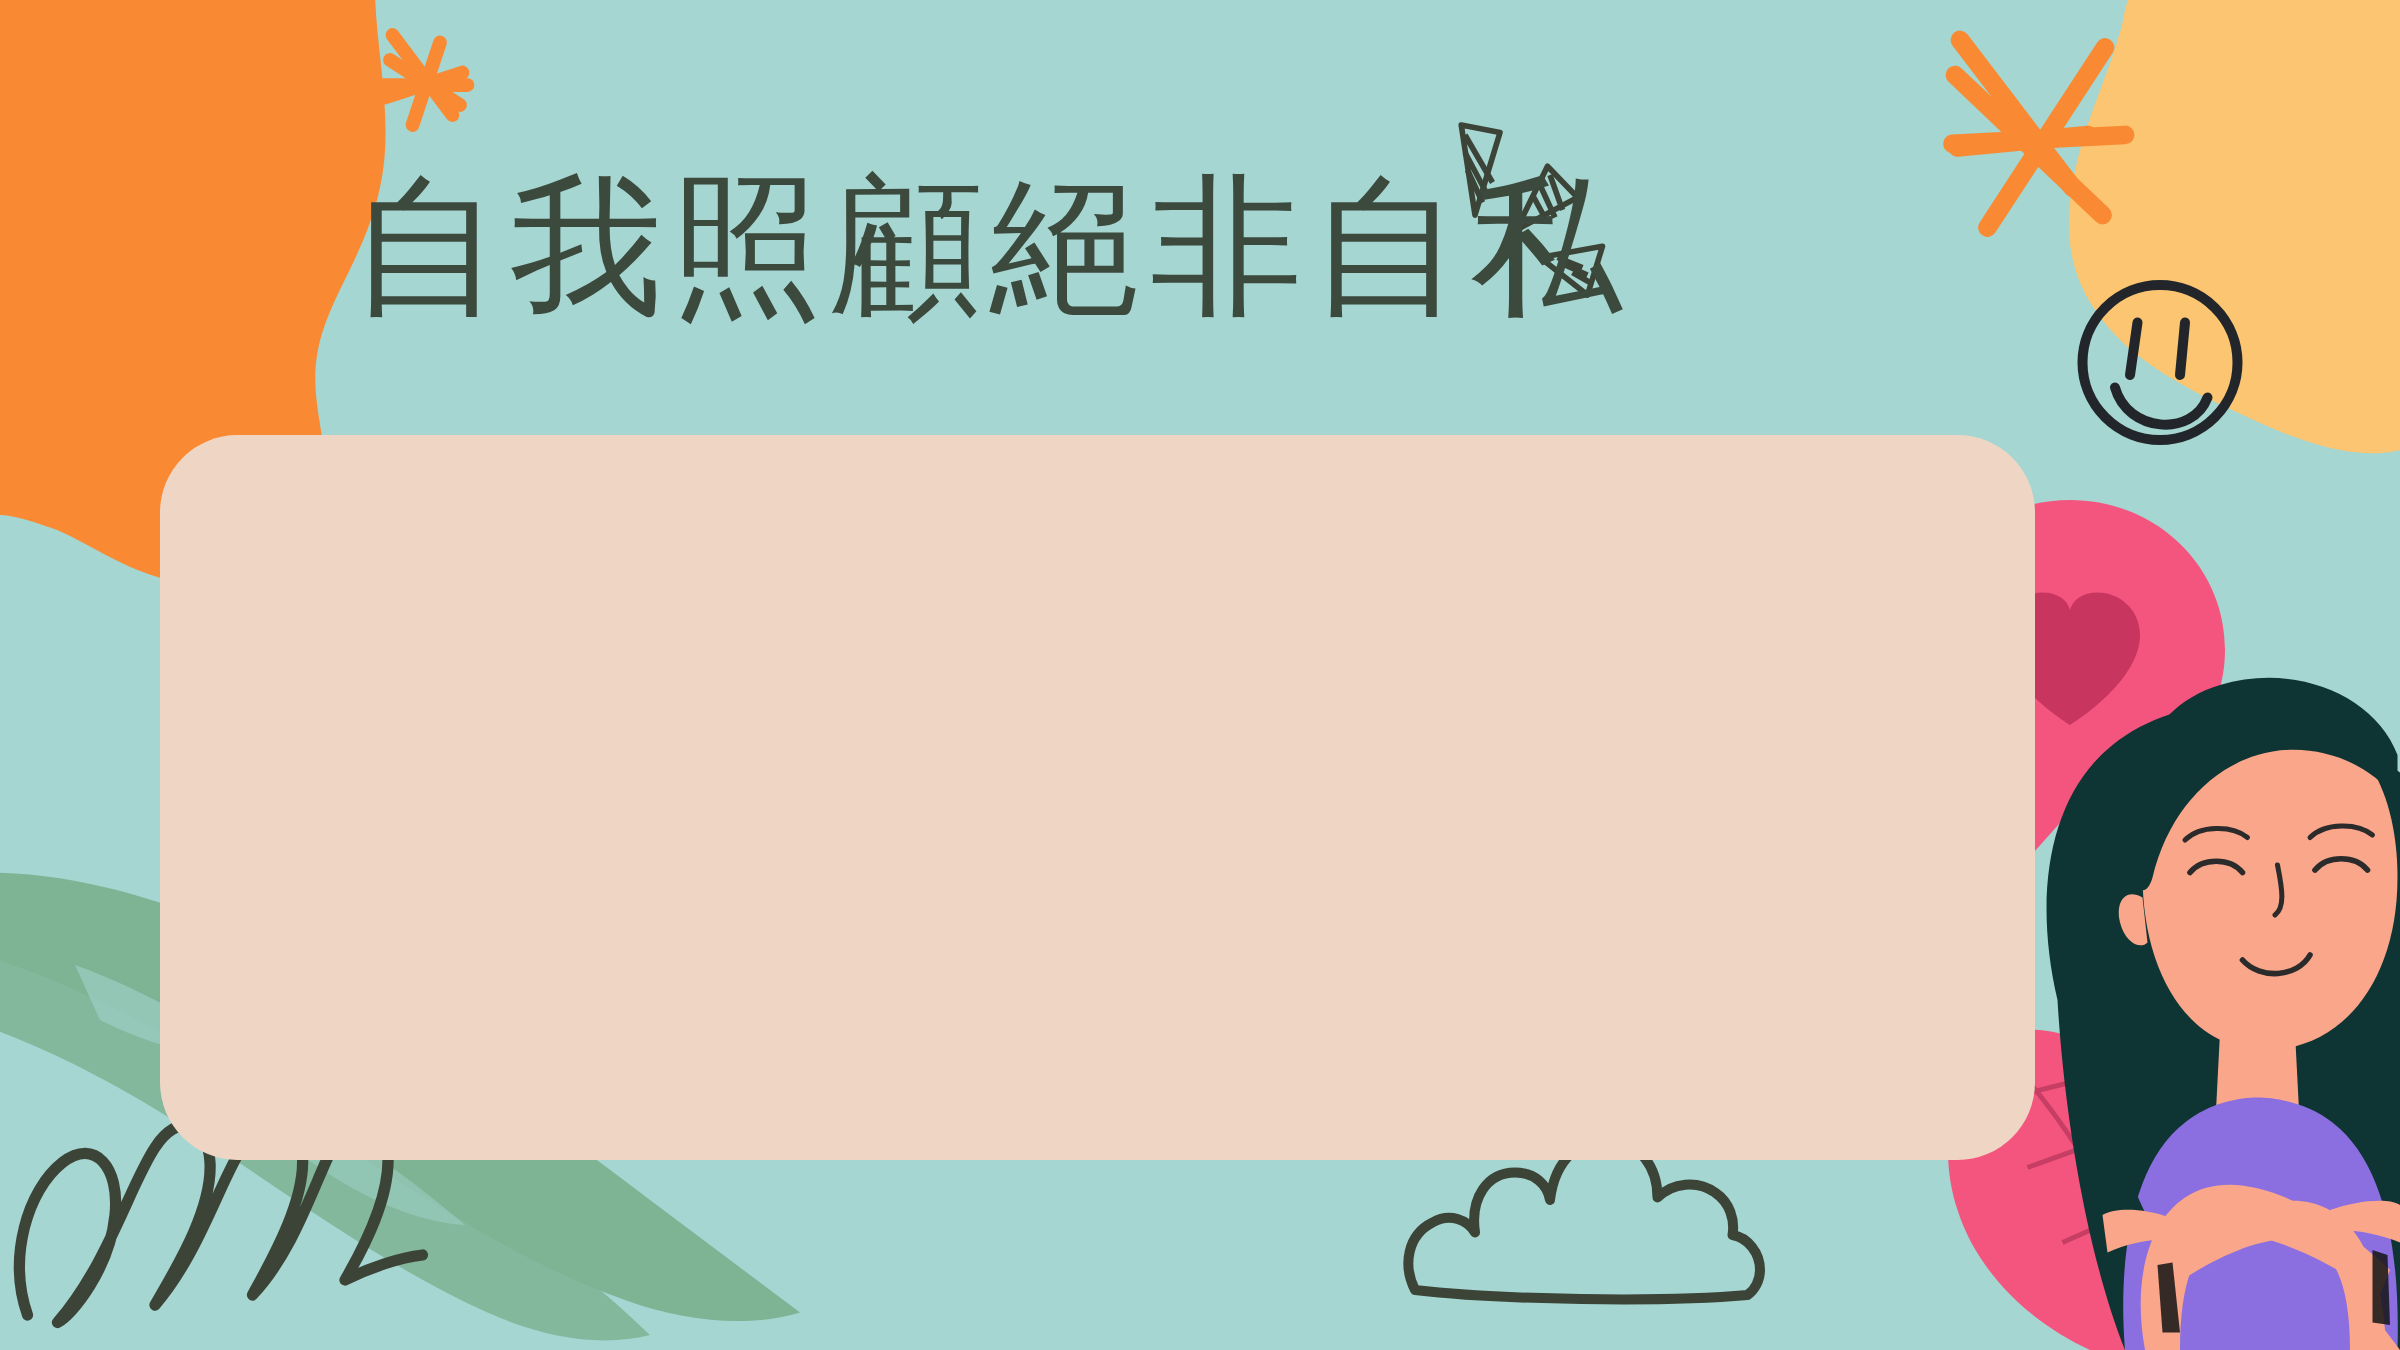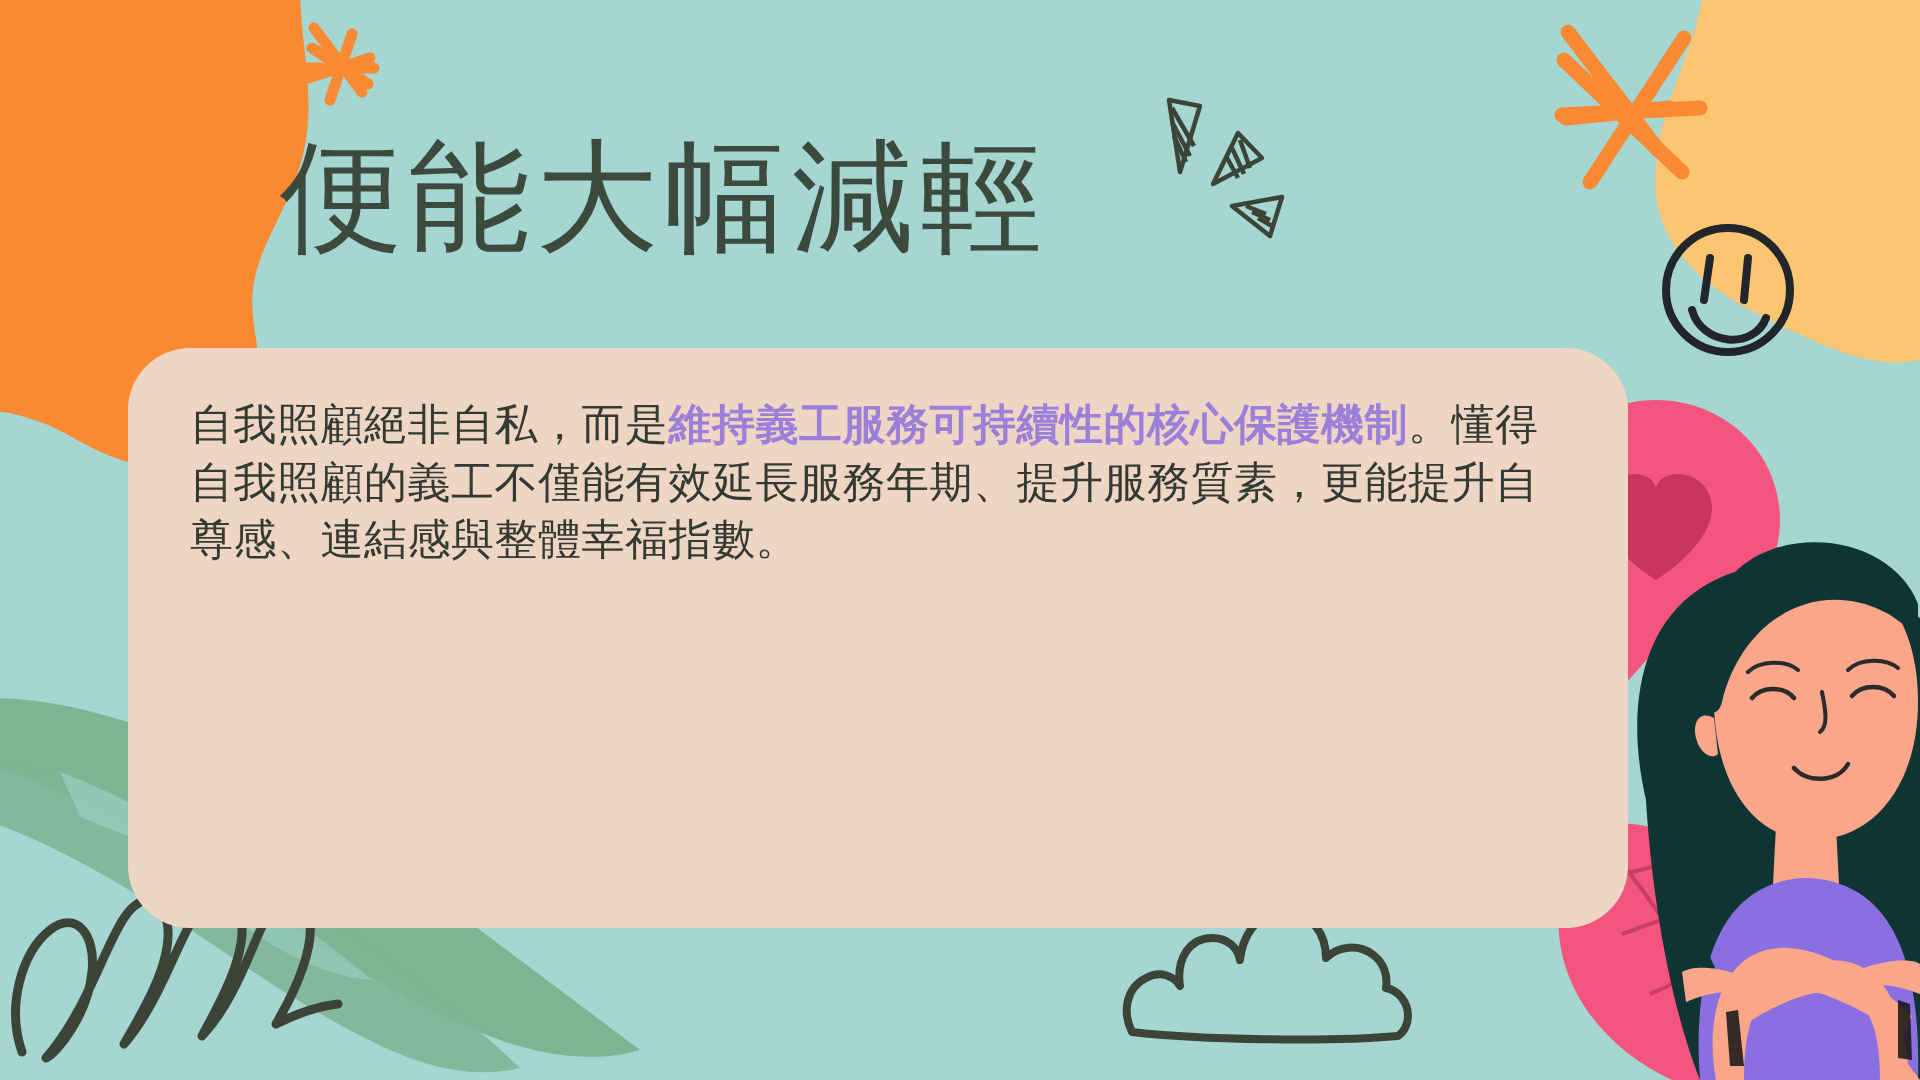--- a/index.html
+++ b/index.html
@@ -292,23 +292,20 @@
         <path d="M1736,974 C1714,966 1692,966 1682,972 L1686,1002 C1704,994 1726,990 1742,992 Z"></path>
       </g>
 
       <g fill="#141414" opacity="0.85">
         <path d="M1726,1012 L1738,1010 L1744,1066 L1730,1066 Z"></path>
         <path d="M1898,1000 L1910,1004 L1912,1060 L1898,1058 Z"></path>
       </g>
     </g>
   </svg>
 
-  <div id="title">便能大幅減輕</div>
+  <div id="title">自我照顧絕非自私</div>
 
   <div id="body-card">
 
-    <p class="para" id="para-1">
-      <span>自我照顧絕非自私，而是</span><span class="hl-purple">維持義工服務可持續性的核心保護機制</span><span>。懂得自我照顧的義工不僅能有效延長服務年期、提升服務質素，更能提升自尊感、連結感與整體幸福指數。</span>
-    </p>
 
   </div>
 
 </div>
 
 </body></html>

